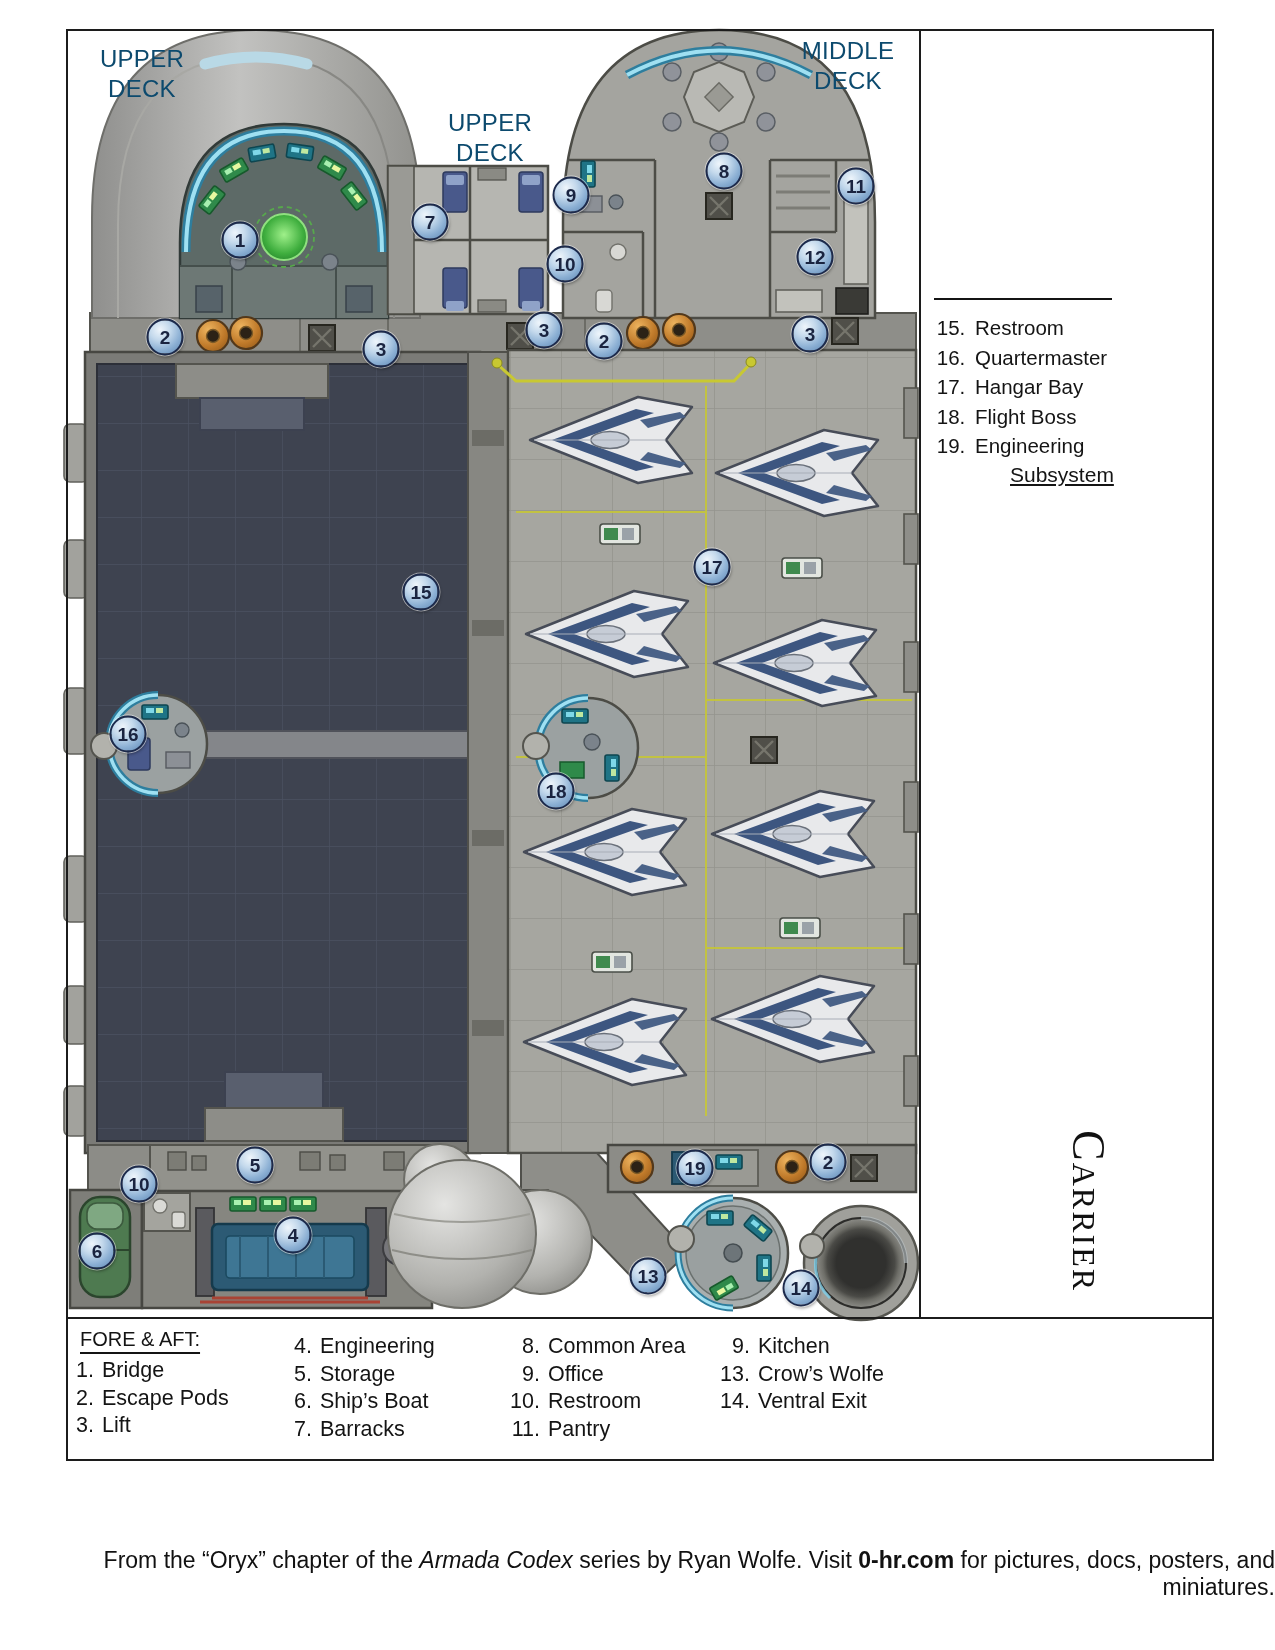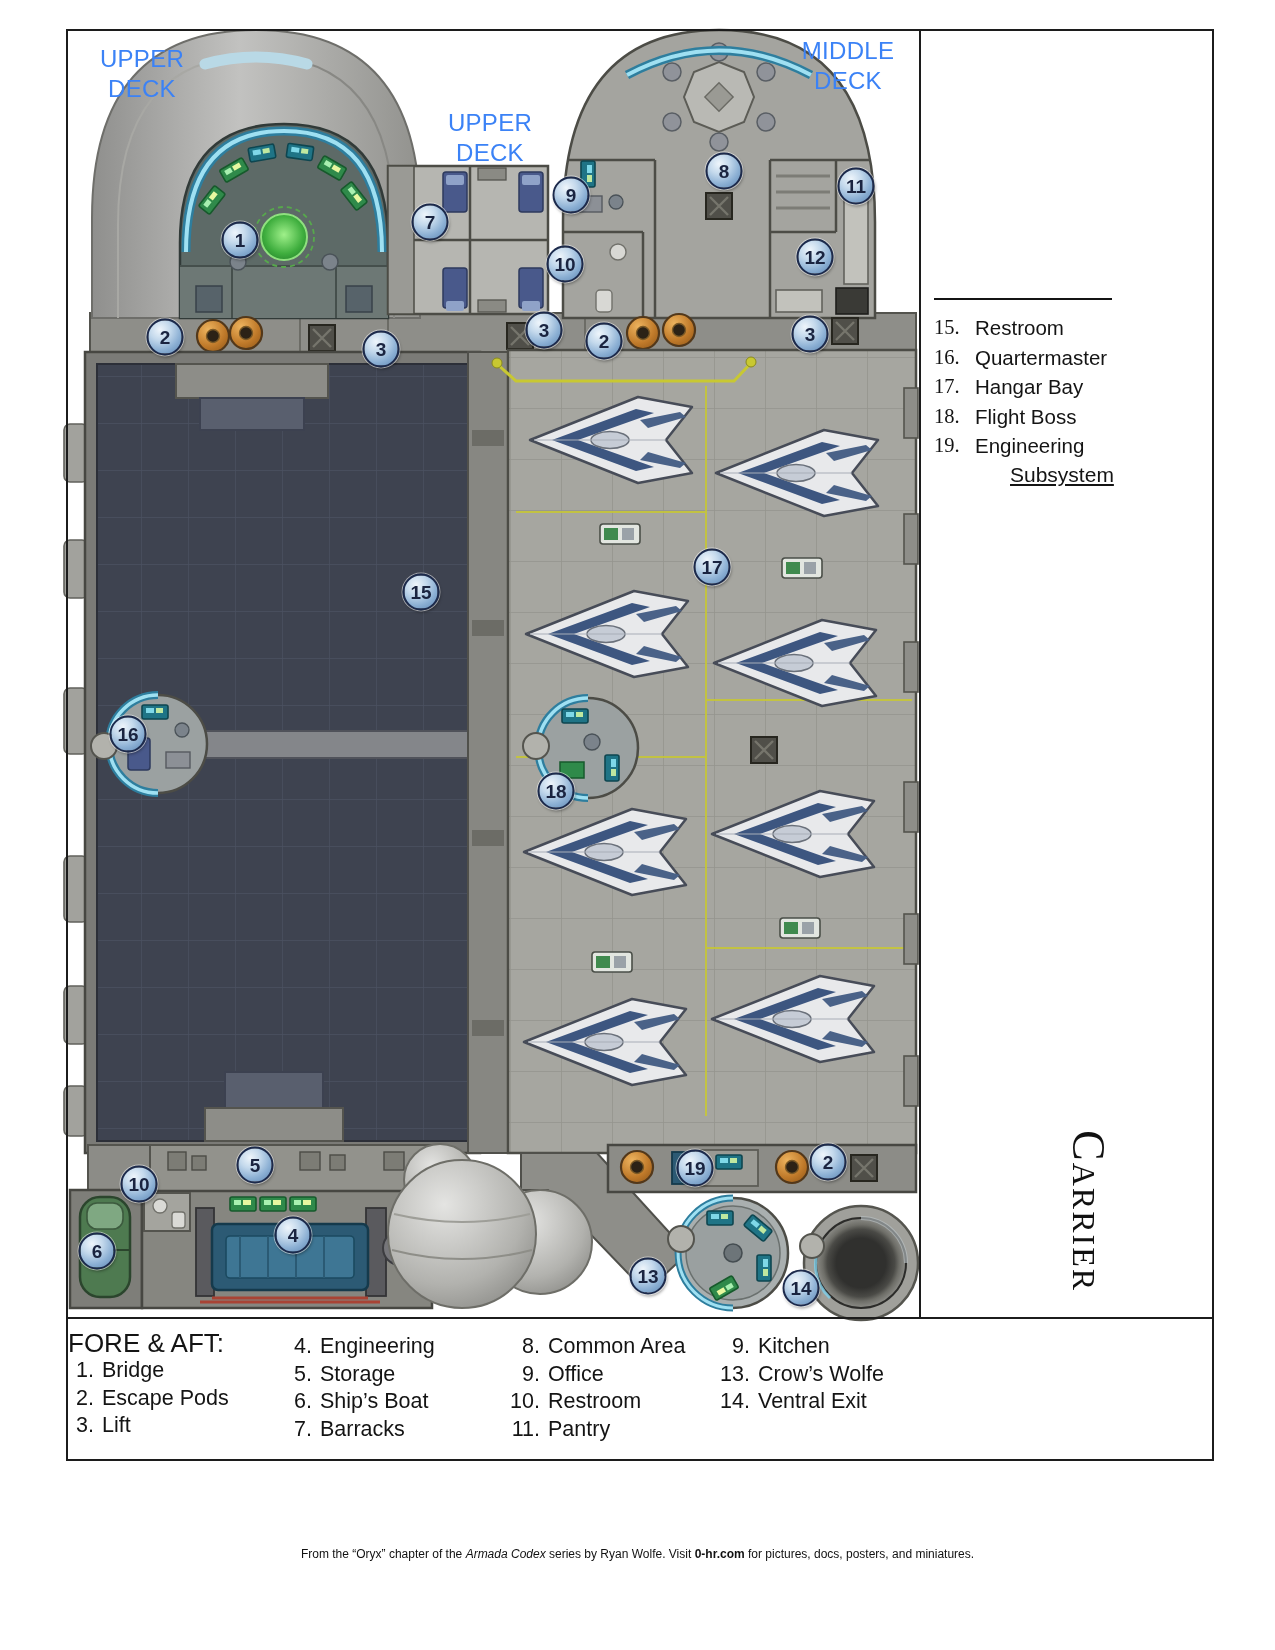--- a/index.html
+++ b/index.html
@@ -3,50 +3,50 @@
 <meta charset="utf-8">
 <title>Carrier</title>
 <style>
   * { margin:0; padding:0; box-sizing:border-box; }
   html,body { background:#ffffff; }
   .page { position:relative; width:1275px; height:1650px; background:#fff;
           font-family:"Liberation Sans", sans-serif; color:#141414; overflow:hidden; }
   .map-art { position:absolute; left:0; top:0; }
 
   .deck-label { position:absolute; font-size:24px; line-height:1.25; text-align:center;
-                letter-spacing:.3px; color:#3b82f6; }
+                letter-spacing:.3px; color:#0c4a6e; }
 
   .badge { position:absolute; width:37px; height:37px; border-radius:50%;
            transform:translate(-50%,-50%);
            background:radial-gradient(circle at 35% 28%, #eef5fb 0%, #c4d9ec 32%, #8cb0d4 64%, #5c85b2 100%);
            border:2px solid #1c2a4c;
            box-shadow:0 0 0 1px rgba(255,255,255,.55), 1px 2px 3px rgba(0,0,0,.35);
            display:flex; align-items:center; justify-content:center;
            font-size:19px; font-weight:700; color:#1a2440; }
 
   .central { position:absolute; left:934px; top:280px; width:262px; }
   .central-title { font-size:25px; line-height:1.3; width:160px; }
   .central-rule { width:178px; border-top:2.5px solid #141414; margin:18px 0 16px 0; }
   .central-item { display:flex; font-size:20.5px; margin-bottom:5.5px; }
-  .central-item .num { width:34px; text-align:left; margin-right:7px; flex:0 0 auto;font-family:Liberation Serif, serif; }
+  .central-item .num { width:34px; text-align:center; margin-right:7px; flex:0 0 auto; }
   .central-sub { font-size:21px; padding-left:76px; margin-top:-1px;text-decoration:underline; }
 
   .carrier { position:absolute; left:1062px; top:1130px; writing-mode:vertical-rl;
              font-family:"Liberation Serif", serif; font-size:46px; font-variant:small-caps;
              letter-spacing:2px; color:#111; }
 
-  .legend-title { position:absolute; left:68px; top:1328px; font-size:26px;
-                  text-underline-offset:6px; }
+  .legend-title { position:absolute; left:80px; top:1328px; font-size:20px;
+                  text-decoration:underline; text-underline-offset:6px; }
   .leg-col { position:absolute; font-size:21.5px; }
   .leg-item { display:flex; height:27.5px; }
   .leg-item .num { text-align:right; margin-right:8px; flex:0 0 auto; }
   .c1 .num { width:30px; } .c2 .num { width:30px; } .c3 .num { width:32px; } .c4 .num { width:34px; }
 
-  .footer { position:absolute; left:0; top:1547px; width:100%; text-align:center;
-            font-size:12px; color:#111; }
+  .footer { position:absolute; left:0; top:1547px; width:100%; text-align:right;
+            font-size:23px; color:#111; }
   .footer .it { font-style:italic; }
   .footer .bd { font-weight:bold; }
 </style>
 </head>
 <body>
 
 <div class="page">
 
   <svg class="map-art" width="1275" height="1650" viewBox="0 0 1275 1650">
     <defs>

